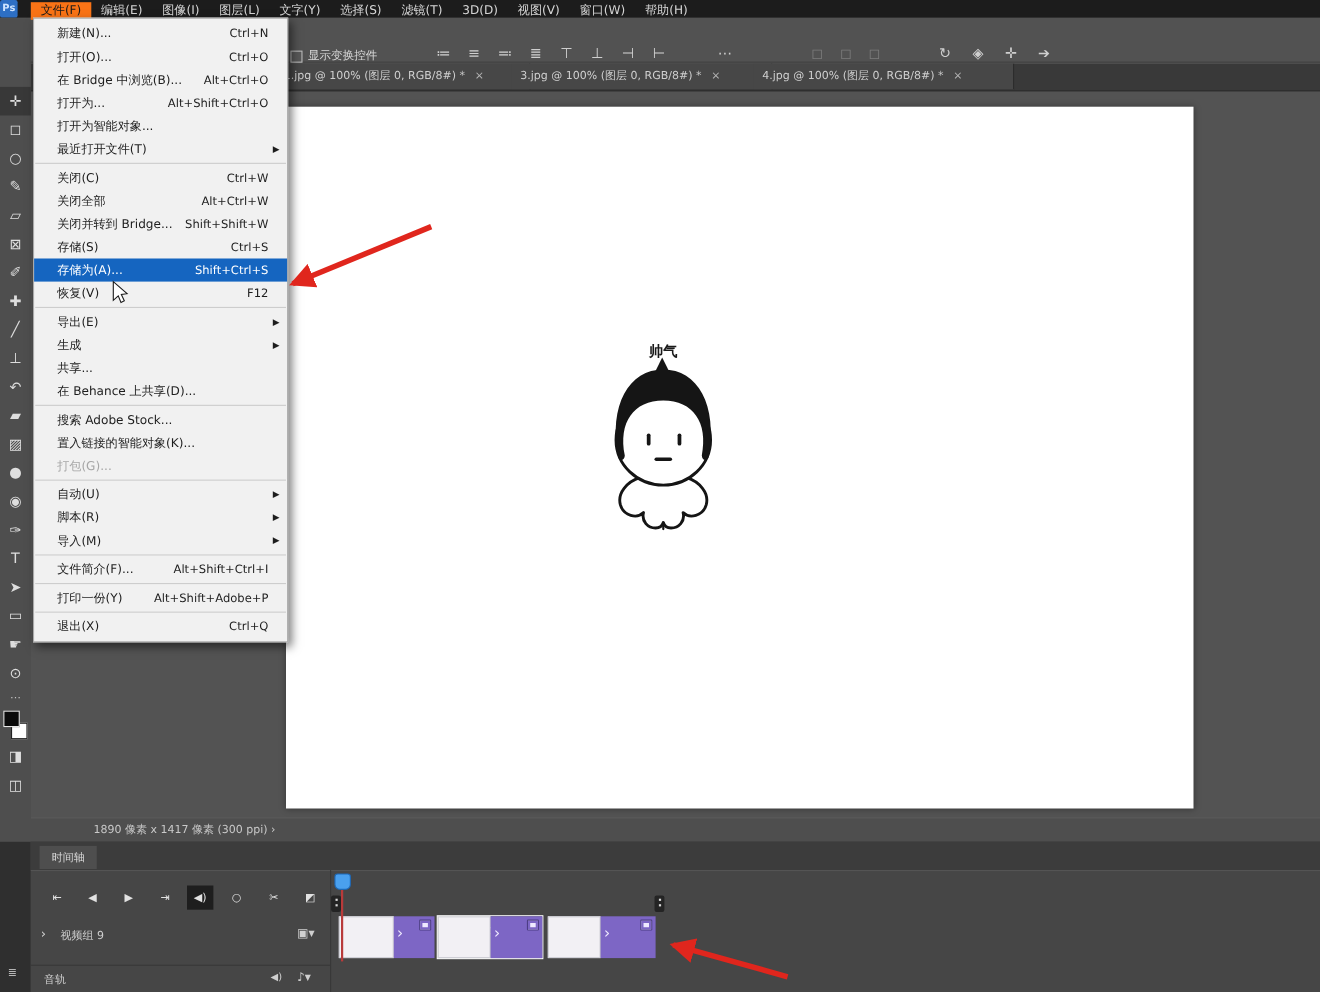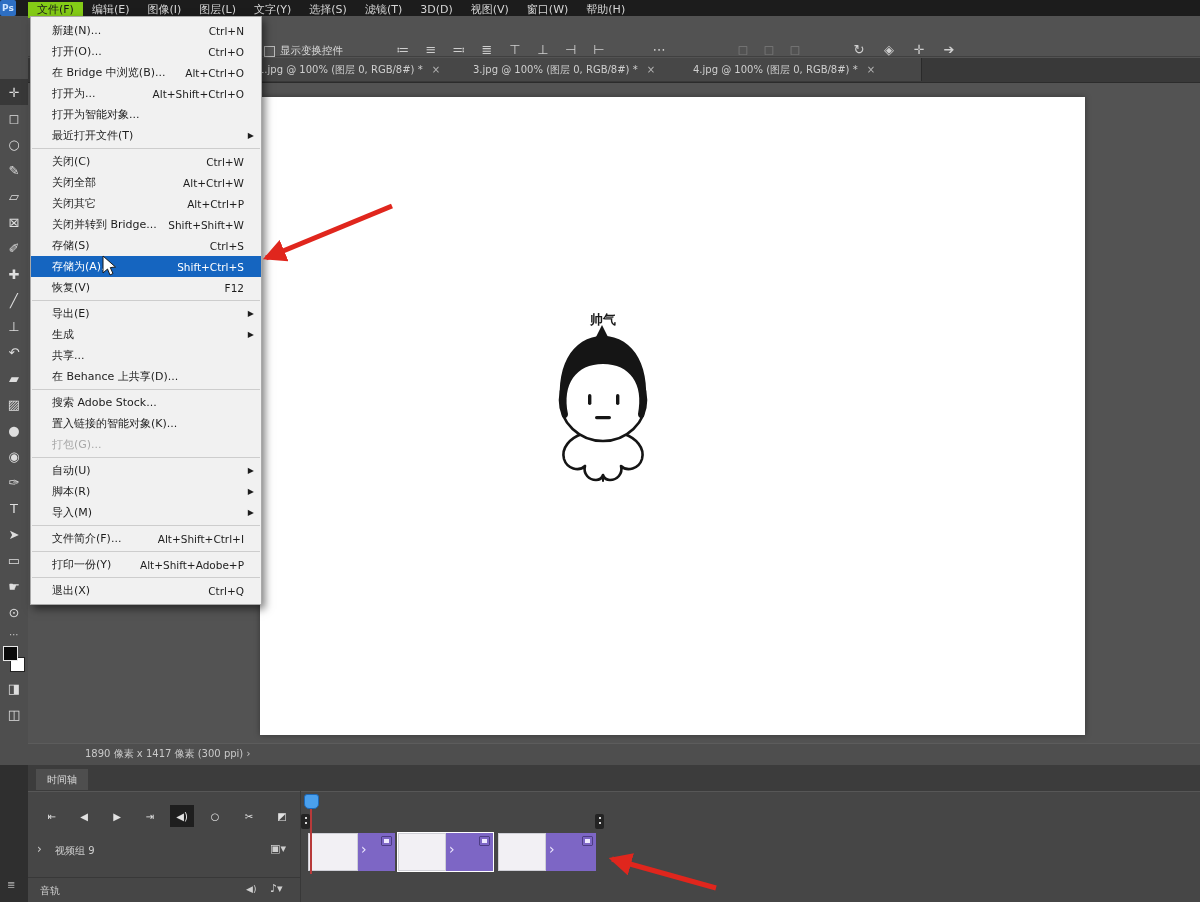--- a/index.html
+++ b/index.html
@@ -4,21 +4,21 @@
 <style>
   html,body{margin:0;padding:0;background:#222;}
   #window{position:relative;width:1200px;height:902px;background:#535353;overflow:hidden;
           font-family:"DejaVu Sans","Liberation Sans",sans-serif;padding-left:48px;-webkit-font-smoothing:antialiased;}
   .abs{position:absolute;}
   
   #menubar{left:0;top:0;width:1200px;height:16px;background:#1c1c1c;display:flex;align-items:center;z-index:40;}
   #app-icon{width:16px;height:16px;background:#2d6fc4;border-radius:2px;flex:0 0 16px;margin-right:12px;
             color:#cfe5ff;font-size:9px;line-height:16px;text-align:center;font-weight:bold;}
   .menu-item{font-size:11px;color:#d6d6d6;padding:1px 9px;line-height:14px;white-space:nowrap;cursor:default;}
-  .menu-item.active{background:#84cc16;color:#1b1b1b;}
+  .menu-item.active{background:#f97316;color:#1b1b1b;}
   
   #optionsbar{left:0;top:16px;width:1200px;height:40px;background:#525252;border-bottom:1px solid #404040;}
   #tool-preset{left:4px;top:14px;color:#d8d8d8;font-size:12px;}
   #transform-checkbox{left:264px;top:30px;width:9px;height:9px;border:1px solid #b9b9b9;background:#585858;}
   #transform-label{left:280px;top:28px;font-size:10.5px;color:#d8d8d8;}
   .ob-icon{top:26px;color:#cfcfcf;font-size:13px;width:22px;text-align:center;}
   .ob-icon.dim{color:#7c7c7c;}
   
   #tabstrip{left:28px;top:58px;width:1172px;height:24px;background:#393939;border-bottom:1px solid #2c2c2c;}
   .doc-tab{position:absolute;top:0;height:23px;background:#474747;border-right:1px solid #2a2a2a;
@@ -192,25 +192,20 @@
         <span class="lbl">关闭(C)</span>
         <span class="sc">Ctrl+W</span>
         <span class="sub"></span>
       </div>
       <div class="fm-item">
         <span class="lbl">关闭全部</span>
         <span class="sc">Alt+Ctrl+W</span>
         <span class="sub"></span>
       </div>
       <div class="fm-item">
-        <span class="lbl">关闭其它</span>
-        <span class="sc">Alt+Ctrl+P</span>
-        <span class="sub"></span>
-      </div>
-      <div class="fm-item">
         <span class="lbl">关闭并转到 Bridge...</span>
         <span class="sc">Shift+Shift+W</span>
         <span class="sub"></span>
       </div>
       <div class="fm-item">
         <span class="lbl">存储(S)</span>
         <span class="sc">Ctrl+S</span>
         <span class="sub"></span>
       </div>
       <div class="fm-item hl">

